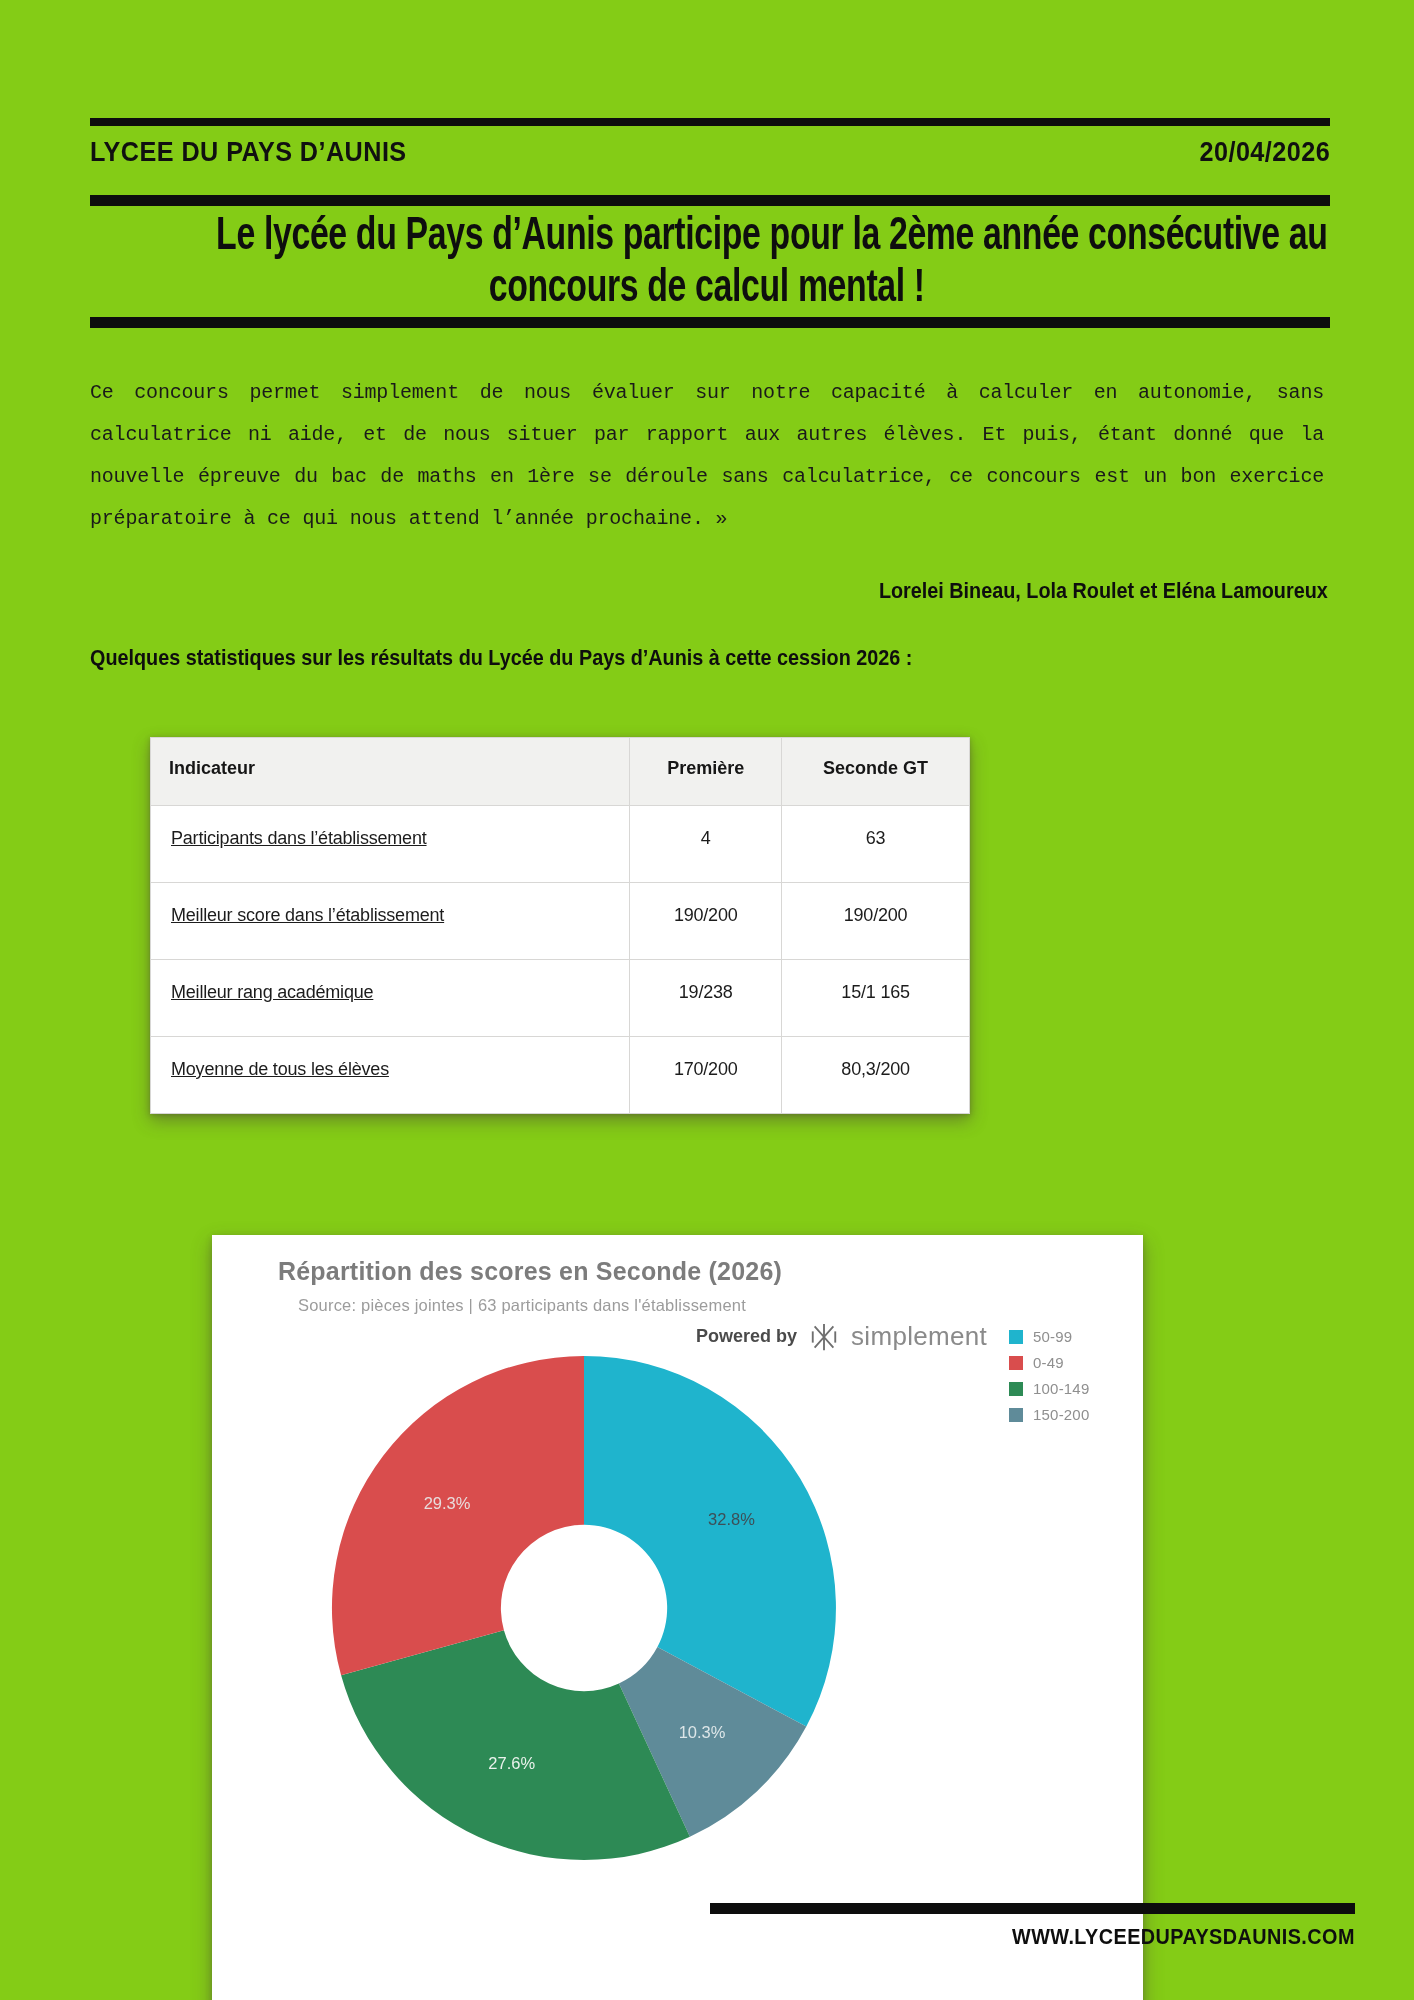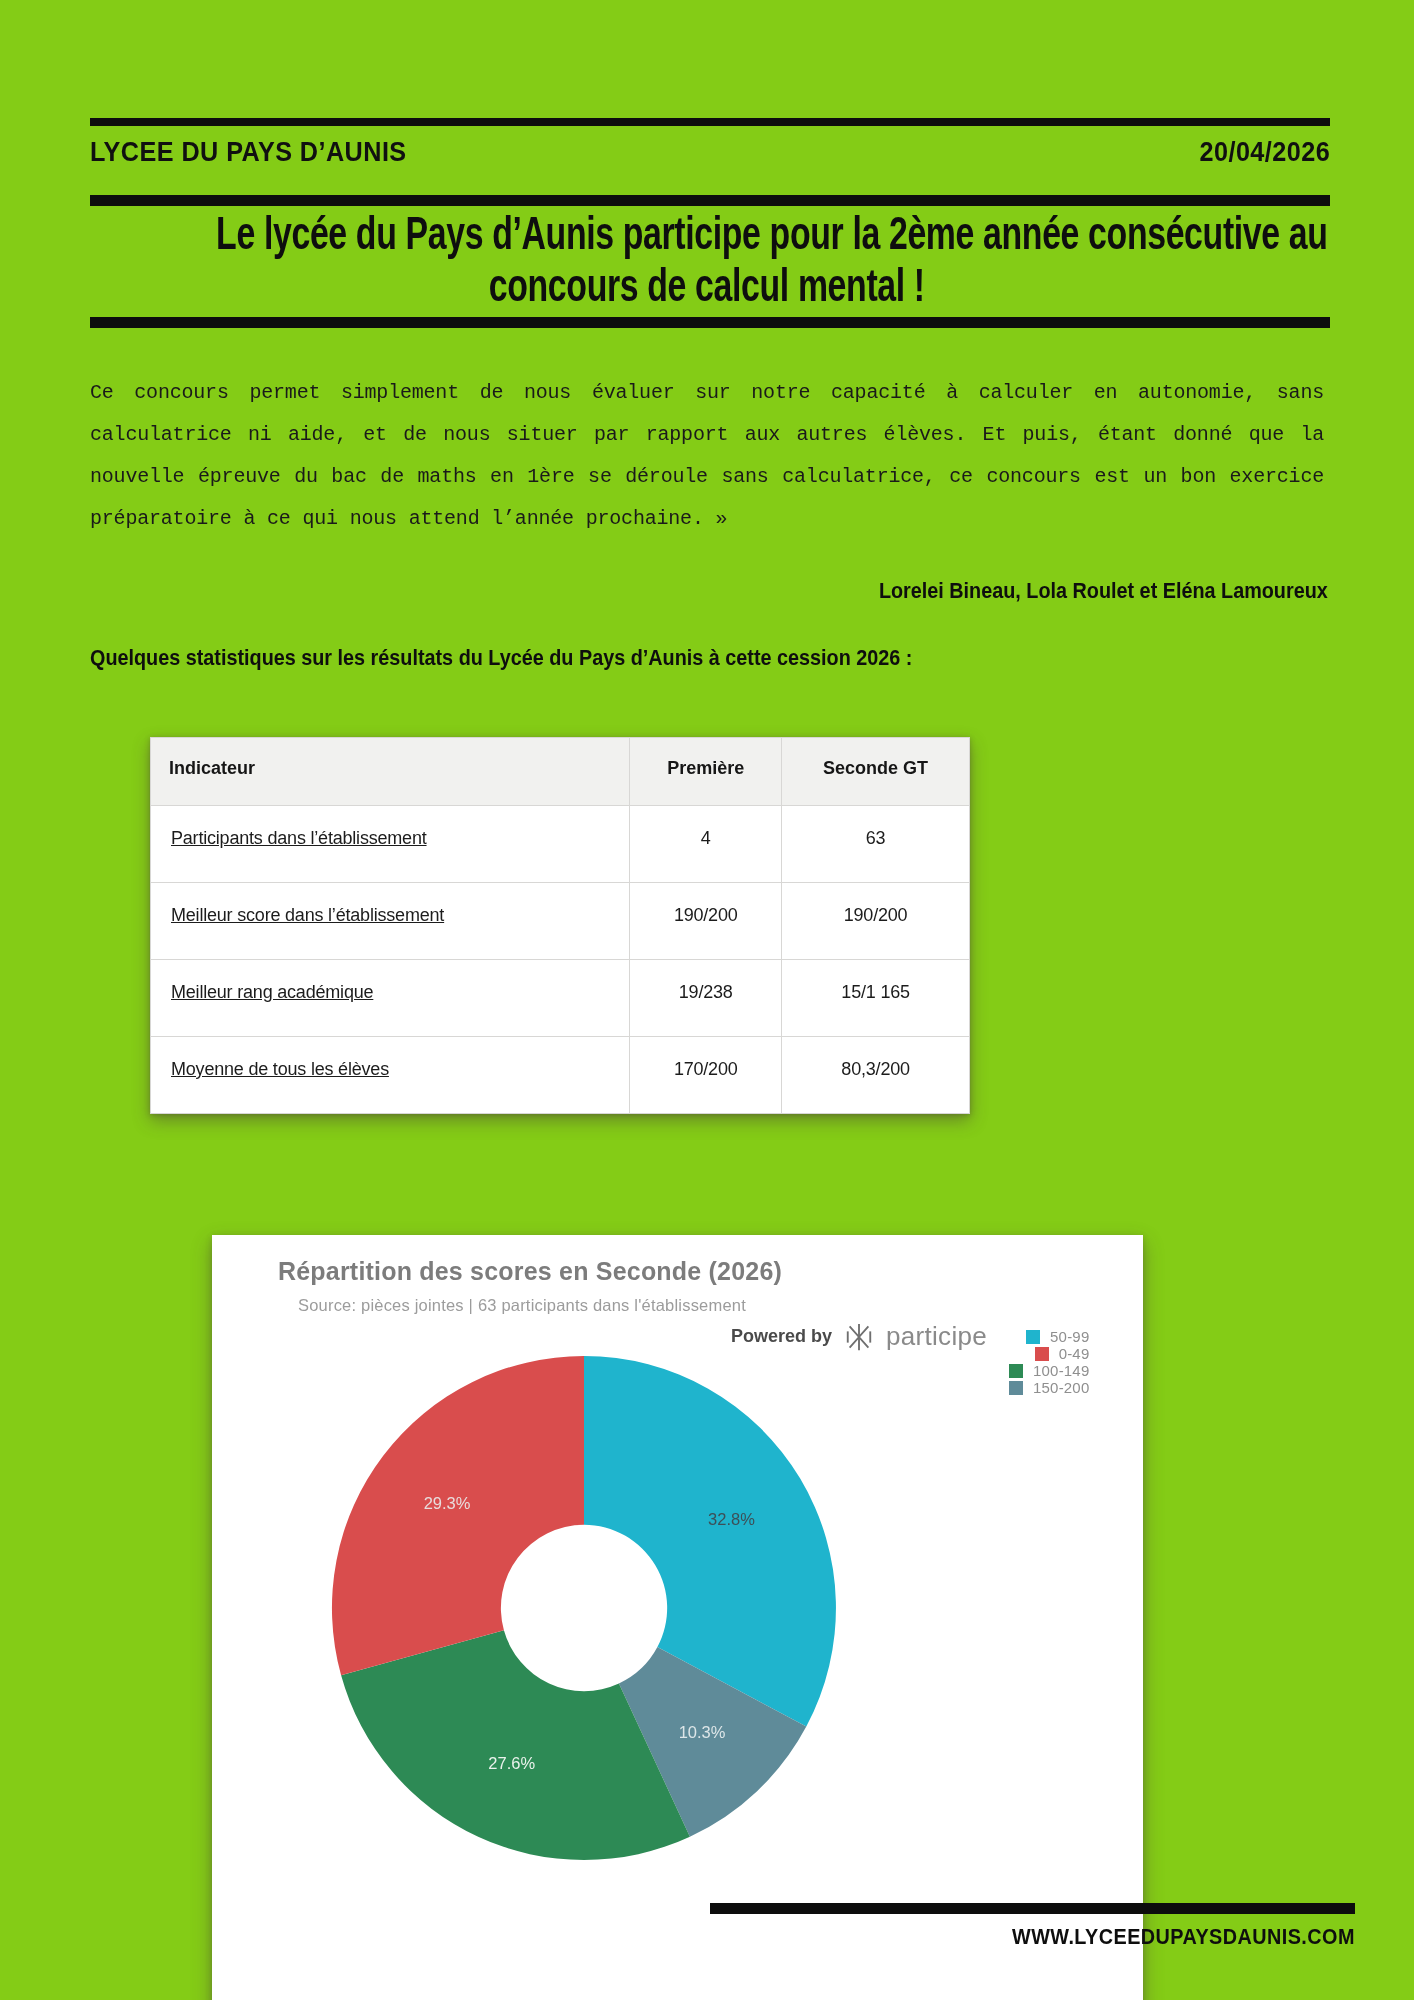--- a/index.html
+++ b/index.html
@@ -76,21 +76,21 @@
   }
   .powered{
     position:absolute;right:156px;top:86px;
     display:flex;align-items:center;gap:12px;
   }
   .powered-by{font-size:18px;font-weight:700;color:#4a4a4a;}
   .brand{font-size:26px;color:#8a8a8a;letter-spacing:.3px;}
   .pplx-logo{width:30px;height:30px;}
   .legend{
     position:absolute;left:797px;top:93px;
-    display:flex;flex-direction:column;align-items:flex-end;
+    display:flex;flex-direction:column;gap:9px;
   }
   .legend-item{display:flex;align-items:center;gap:10px;}
   .legend-swatch{width:14px;height:14px;flex:0 0 14px;}
   .legend-label{font-size:15px;color:#8f8f8f;letter-spacing:.2px;}
   .donut{position:absolute;left:0;top:0;width:931px;height:628px;}
   .slice-label{font-size:16.5px;font-family:"Liberation Sans","DejaVu Sans",sans-serif;}
   
   .footer-rule{position:absolute;left:710px;top:1903px;width:645px;height:11px;background:#0d0d0d;}
   .website{
     position:absolute;top:1924px;right:59px;margin:0;
@@ -167,21 +167,21 @@
 
     <div class="powered">
       <span class="powered-by">Powered by</span>
       <svg class="pplx-logo" viewBox="0 0 24 24" fill="none" stroke="#6f6f6f" stroke-width="1.5">
         <path d="M12 1.5v21"></path>
         <path d="M4.5 3.5l7.5 8.5-7.5 8.5"></path>
         <path d="M19.5 3.5L12 12l7.5 8.5"></path>
         <path d="M3 7.5v9"></path>
         <path d="M21 7.5v9"></path>
       </svg>
-      <span class="brand">participe</span>
+      <span class="brand">simplement</span>
     </div>
 
     <div class="legend">
         <div class="legend-item">
           <span class="legend-swatch" style="background: rgb(31, 180, 205);"></span>
           <span class="legend-label">50-99</span>
         </div>
         <div class="legend-item">
           <span class="legend-swatch" style="background: rgb(217, 77, 77);"></span>
           <span class="legend-label">0-49</span>

